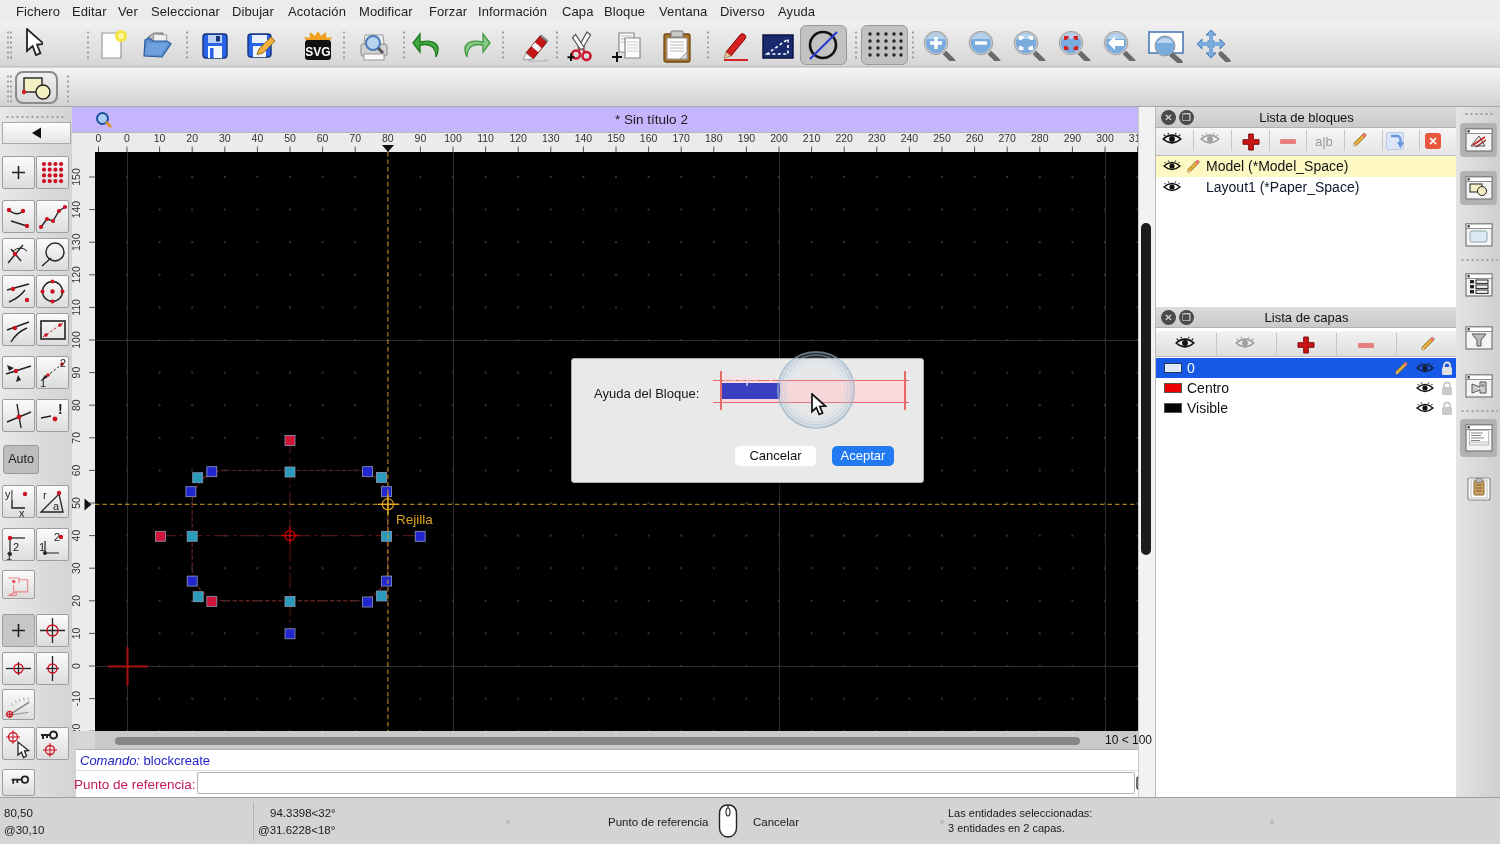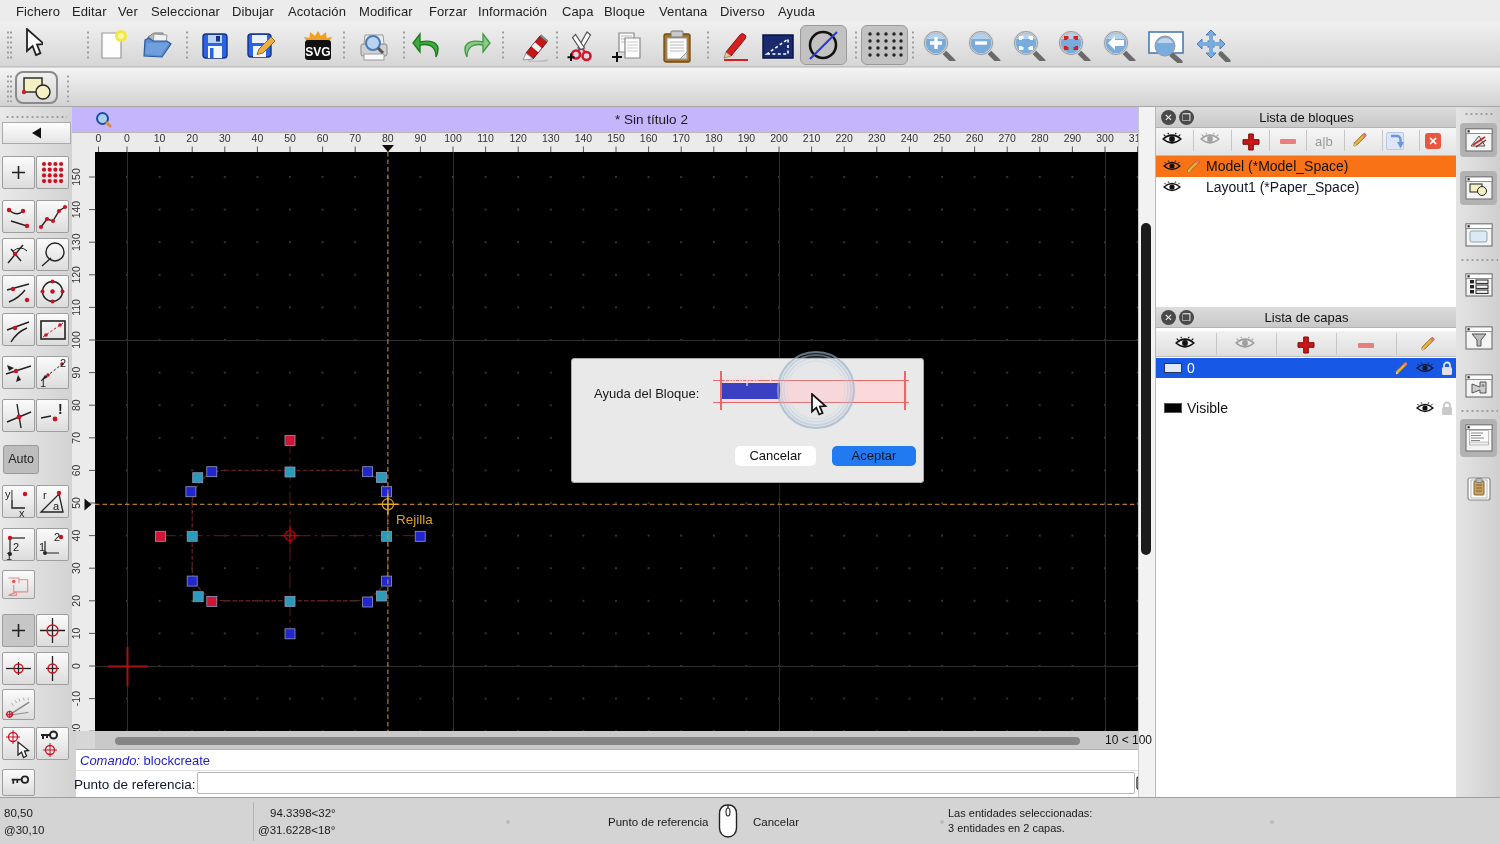--- a/index.html
+++ b/index.html
@@ -617,21 +617,21 @@
 </g>
 <text x="301" y="372" fill="#dfa126" font-size="13.5" font-family="Liberation Sans">Rejilla</text>
 </svg></div>
 <div id="hscrollbar" class="abs"></div>
 <div id="hthumb" class="abs"></div>
 <div id="scaleinfo" class="abs">10 &lt; 100</div>
 <div id="cmd1" class="abs">
     <span style="position:absolute;left:4px;top:3px;font-size:13px;color:#1d1dc8;"><i>Comando:</i> blockcreate</span>
   </div>
 <div id="cmd2" class="abs">
-    <span style="position:absolute;left:-2px;top:6px;font-size:13.5px;color:#0f172a;">Punto de referencia:</span>
+    <span style="position:absolute;left:-2px;top:6px;font-size:13.5px;color:#be185d;">Punto de referencia:</span>
   </div>
 <div id="cmdinput" class="abs"></div>
 <svg class="abs" style="left:1136px;top:774px" width="18" height="18" viewBox="0 0 18 18">
 <rect x="1" y="3" width="16" height="12" rx="1.5" fill="#fff" stroke="#222" stroke-width="1.3"></rect>
 <rect x="8" y="5" width="7" height="3" fill="#222"></rect>
 </svg>
 <div id="vscrollstrip" class="abs"></div>
 <div id="vthumb" class="abs"></div>
 <div id="rightcol" class="abs" style="border-left:1px solid #b8b8b8;">
 
@@ -664,21 +664,21 @@
         <use href="#pencilsym"></use>
       </svg>
 <div class="abs" style="left:230px;top:4px;width:18px;height:18px;background:#dde6f6;border:1px solid #b8c8e8;border-radius:2px;"></div>
       <svg class="abs" style="left:233px;top:6px" width="16" height="16" viewBox="0 0 16 16">
         <path d="M2 2 H8 A3.5 3.5 0 0 1 11.5 5.5 V9" fill="none" stroke="#6a96dd" stroke-width="2.4"></path>
         <path d="M8 8 L15 8 L11.5 14.5 Z" fill="#6a96dd"></path>
       </svg>
 <div class="abs" style="left:269px;top:5px;width:16px;height:16px;background:#e8563e;border-radius:3px;color:#fff;font-size:11px;font-weight:bold;text-align:center;line-height:16px;">✕</div>
 </div>
 
-<div class="abs" style="left:0;top:49px;width:301px;height:21px;background:#f97316;">
+<div class="abs" style="left:0;top:49px;width:301px;height:21px;background:#fef9c3;">
 <svg class="abs" style="left:7px;top:4px" width="18" height="12" viewBox="0 0 18 12">
         <use href="#eye"></use>
       </svg>
       <svg class="abs" style="left:30px;top:3px" width="15" height="15" viewBox="0 0 16 16">
         <use href="#pencilsym"></use>
       </svg>
 <span class="abs" style="left:50px;top:2px;font-size:14px;color:#111;">Model (*Model_Space)</span>
     </div>
 <div class="abs" style="left:0;top:70px;width:301px;height:21px;background:#fff;">
 <svg class="abs" style="left:7px;top:4px" width="18" height="12" viewBox="0 0 18 12">
@@ -718,20 +718,30 @@
 <svg class="abs" style="left:238px;top:3px" width="15" height="15" viewBox="0 0 16 16">
         <use href="#pencilsym"></use>
       </svg>
 <svg class="abs" style="left:260px;top:4px;opacity:.85" width="18" height="12" viewBox="0 0 18 12">
         <use href="#eye"></use>
       </svg>
 <svg class="abs" style="left:285px;top:3px;filter:brightness(1.12)" width="12" height="15">
         <use href="#locksym"></use>
       </svg>
 </div>
+<div class="abs" style="left:0;top:271px;width:301px;height:20px;background:#fff;">
+<div class="abs" style="left:8px;top:5px;width:18px;height:10px;background:#ea0000;border:1px solid #555;"></div>
+<span class="abs" style="left:31px;top:2px;font-size:14px;color:#111;">Centro</span>
+<svg class="abs" style="left:260px;top:4px" width="18" height="12" viewBox="0 0 18 12">
+        <use href="#eye"></use>
+      </svg>
+<svg class="abs" style="left:285px;top:3px" width="12" height="15">
+        <use href="#locksym"></use>
+      </svg>
+</div>
 <div class="abs" style="left:0;top:291px;width:301px;height:20px;background:#fff;">
 <div class="abs" style="left:8px;top:5px;width:18px;height:10px;background:#000;border:1px solid #555;"></div>
 <span class="abs" style="left:31px;top:2px;font-size:14px;color:#111;">Visible</span>
 <svg class="abs" style="left:260px;top:4px" width="18" height="12" viewBox="0 0 18 12">
         <use href="#eye"></use>
       </svg>
 <svg class="abs" style="left:285px;top:3px" width="12" height="15">
         <use href="#locksym"></use>
       </svg>
 </div>
@@ -826,21 +836,21 @@
 <div id="dialog" class="abs">
 <span class="abs" style="left:22px;top:27px;font-size:13px;color:#1a1a1a;">Ayuda del Bloque:</span>
 <div class="abs" style="left:148px;top:21px;width:187px;height:22px;background:#fbd9da;"></div>
 <div class="abs" style="left:141px;top:20.5px;width:196px;height:1.6px;background:#e46a6a;"></div>
 <div class="abs" style="left:141px;top:42.5px;width:196px;height:1.6px;background:#e46a6a;"></div>
 <div class="abs" style="left:148px;top:12px;width:1.6px;height:39px;background:#e46a6a;"></div>
 <div class="abs" style="left:332px;top:12px;width:1.6px;height:39px;background:#e46a6a;"></div>
 <div class="abs" style="left:149.5px;top:24px;width:58px;height:16px;background:#3b40c2;"></div>
 <span class="abs" style="left:152px;top:12px;font-size:13px;color:#f6dde2;">bloque 1</span>
 <div class="btn abs" style="left:163px;top:87px;width:81px;background:#fff;color:#111;">Cancelar</div>
-<div class="btn abs" style="left:260px;top:87px;width:84px;background:#217af2;color:#0f172a;">Aceptar</div>
+<div class="btn abs" style="left:260px;top:87px;width:62px;background:#217af2;color:#ffffff;">Aceptar</div>
 <svg class="abs" style="left:199px;top:-12px" width="90" height="90" viewBox="0 0 90 90">
 <circle cx="45" cy="43" r="38" fill="rgba(205,220,235,0.10)" stroke="rgba(150,178,200,0.65)" stroke-width="2.2"></circle>
 <circle cx="45" cy="43" r="35" fill="none" stroke="rgba(165,190,210,0.5)" stroke-width="1.8"></circle>
 <circle cx="45" cy="43" r="32" fill="none" stroke="rgba(175,198,216,0.4)" stroke-width="1.6"></circle>
 <circle cx="45" cy="43" r="29" fill="none" stroke="rgba(185,205,222,0.28)" stroke-width="1.4"></circle>
 </svg>
 <svg class="abs" style="left:238px;top:34px" width="22" height="26" viewBox="0 0 22 26">
 <path d="M2 1 L2 18.5 L6.4 14.6 L9.2 21.5 L12.6 20.1 L9.8 13.4 L15.5 13 Z" fill="#fff" stroke="#111" stroke-width="1.7"></path>
 </svg>
 </div>

